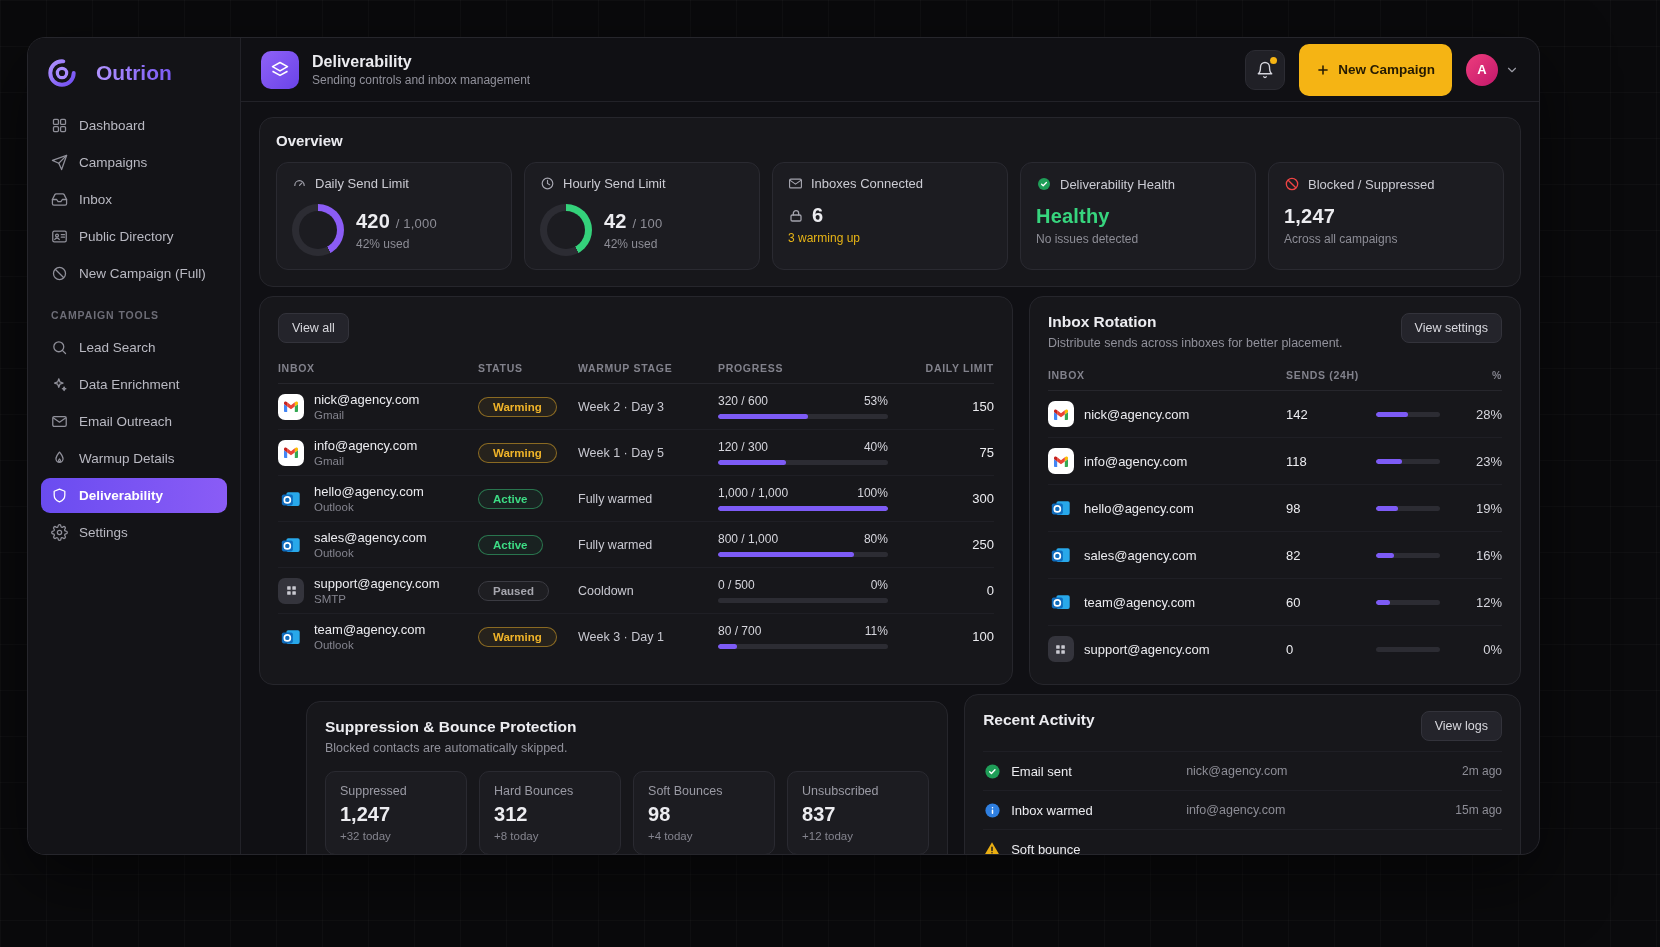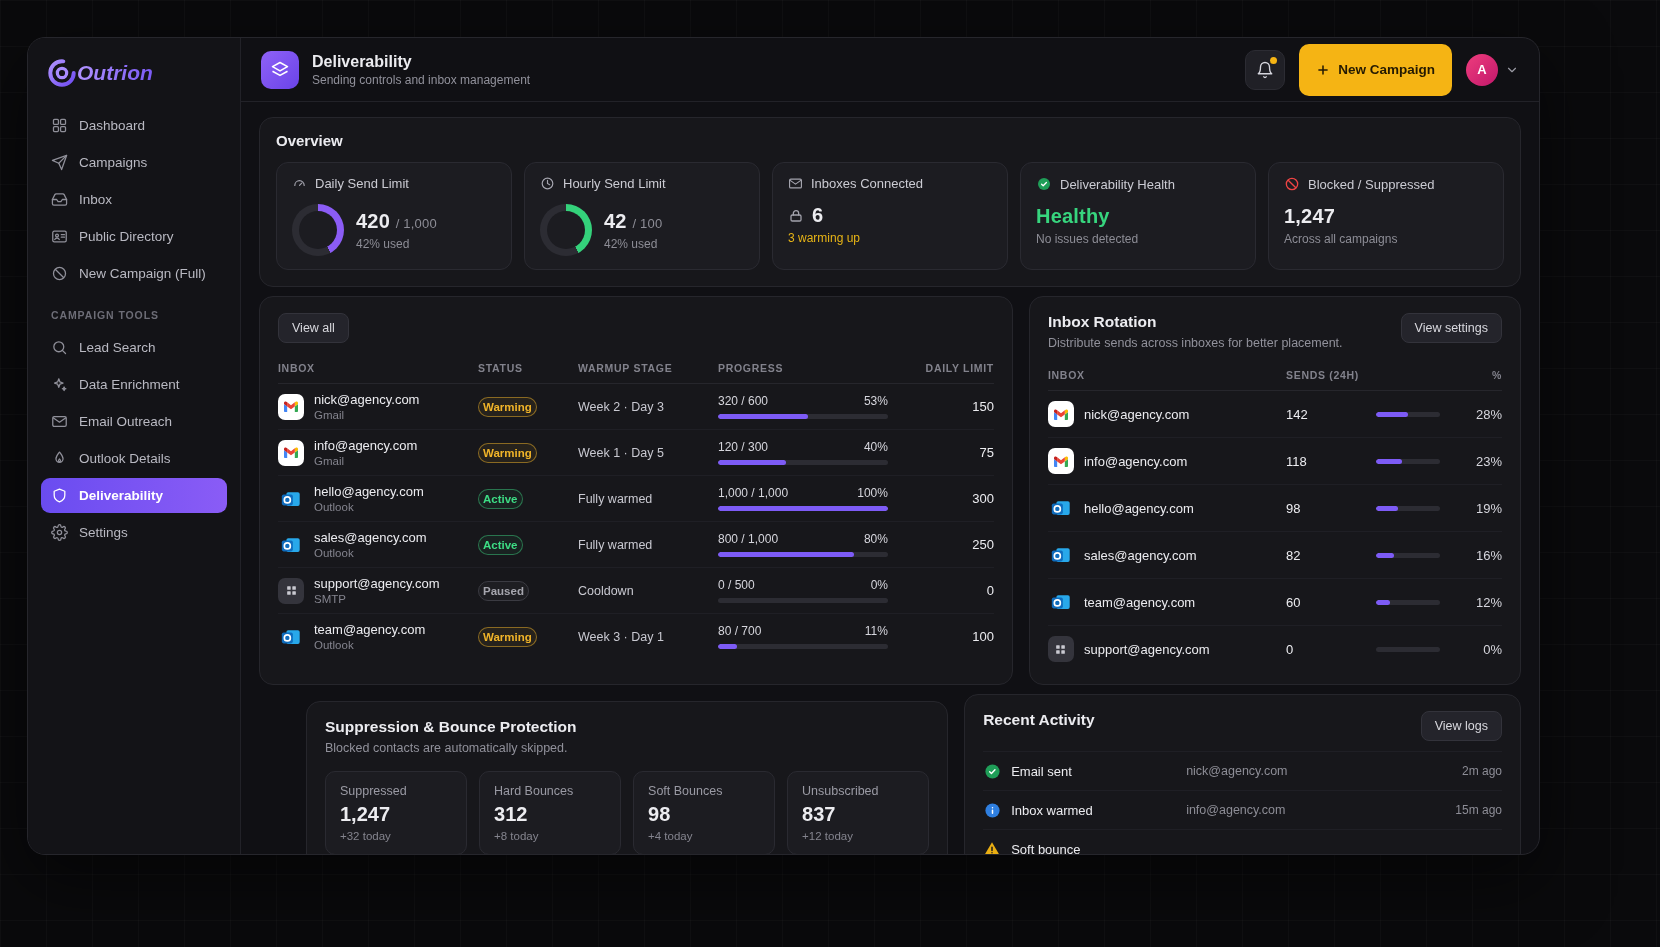--- a/index.html
+++ b/index.html
@@ -16,21 +16,21 @@
     -webkit-font-smoothing:antialiased;
   }
   .app{
     position:absolute; left:27px; top:37px; width:1513px; height:818px;
     background:#101014; border:1px solid #26262c; border-radius:18px;
     display:flex; overflow:hidden;
     box-shadow:0 24px 70px rgba(0,0,0,.55);
   }
   
   .sidebar{width:213px; flex-shrink:0; background:#131317; border-right:1px solid #222228; padding:16px 13px;}
-  .logo{display:flex;align-items:center;gap:0;padding:4px 6px 20px;font-style:italic;}
+  .logo{display:flex;align-items:center;gap:19px;padding:4px 6px 20px;}
   .logo-text{font-size:21px;font-weight:800;background:linear-gradient(90deg,#b193ff,#7a5af5);-webkit-background-clip:text;background-clip:text;color:transparent;}
   .nav-item{display:flex;align-items:center;gap:11px;height:35px;padding:0 10px;border-radius:9px;color:#b9b9c2;font-size:13.5px;cursor:pointer;margin-bottom:2px;}
   .nav-item svg{width:17px;height:17px;stroke:#8f8f99;fill:none;stroke-width:1.8;stroke-linecap:round;stroke-linejoin:round;flex-shrink:0;}
   .nav-item.active{background:linear-gradient(90deg,#6a4cf0,#8a5cf6);color:#fff;font-weight:600;}
   .nav-item.active svg{stroke:#fff;}
   .nav-section{font-size:10.5px;letter-spacing:.9px;color:#6d6d77;font-weight:700;margin:18px 10px 9px;}
   
   .main{flex:1;display:flex;flex-direction:column;min-width:0;}
   .topbar{height:64px;display:flex;align-items:center;gap:13px;padding:0 20px;border-bottom:1px solid #222228;flex-shrink:0;}
   .app-icon{width:38px;height:38px;border-radius:10px;background:linear-gradient(135deg,#8f62f7,#6a43e8);display:flex;align-items:center;justify-content:center;flex-shrink:0;}
@@ -74,21 +74,21 @@
   .thead{font-size:10.5px;color:#82828c;letter-spacing:.7px;font-weight:700;padding:9px 0;border-bottom:1px solid #26262c;}
   .wt-row{padding:8px 0;border-bottom:1px solid #1f1f25;}
   .wt-row:last-child,.rt-row:last-child{border-bottom:none;}
   .inbox-cell{display:flex;align-items:center;gap:10px;min-width:0;}
   .pi{width:26px;height:26px;border-radius:7px;display:flex;align-items:center;justify-content:center;flex-shrink:0;}
   .pi.gmail{background:#fff;}
   .pi.smtp{background:#34343c;}
   .email{font-size:13px;color:#ececf0;}
   .provider{font-size:11.5px;color:#84848e;margin-top:2px;}
   .stage{font-size:12.5px;color:#c9c9d1;}
-  .badge{display:inline-block;padding:3px 4px;border-radius:999px;font-size:11.5px;font-weight:600;}
+  .badge{display:inline-block;padding:3px 14px;border-radius:999px;font-size:11.5px;font-weight:600;}
   .badge.warming{color:#f0b429;border:1px solid rgba(240,180,41,.5);background:rgba(240,180,41,.07);}
   .badge.active{color:#3ddc84;border:1px solid rgba(61,220,132,.45);background:rgba(61,220,132,.06);}
   .badge.paused{color:#a6a6ae;border:1px solid #3b3b42;background:rgba(255,255,255,.03);}
   .pcell{padding-right:18px;}
   .pnums{display:flex;justify-content:space-between;font-size:12px;color:#d6d6dd;margin-bottom:6px;}
   .pbar{height:5px;border-radius:3px;background:#2c2c33;overflow:hidden;}
   .pfill{height:100%;border-radius:3px;background:#7d5bf6;width:0;}
   .limit{text-align:right;font-size:13px;}
   
   .rtable{padding:0 18px 12px;}
@@ -194,21 +194,21 @@
           <rect x="2.5" y="5" width="19" height="14" rx="2"></rect>
           <path d="M3.5 7l8.5 6 8.5-6"></path>
         </svg>
       <span>Email Outreach</span>
     </div>
     <div class="nav-item">
       <svg viewBox="0 0 24 24">
           <path d="M12 3c2.6 3.4 5 6 5 9.5a5 5 0 01-10 0C7 9 9.4 6.4 12 3z"></path>
           <path d="M12 12.5c.9 1 1.4 1.8 1.4 2.7a1.4 1.4 0 01-2.8 0c0-.9.5-1.7 1.4-2.7z"></path>
         </svg>
-      <span>Outlook Details</span>
+      <span>Warmup Details</span>
     </div>
     <div class="nav-item active">
       <svg viewBox="0 0 24 24">
           <path d="M12 3l7.5 3v5.5c0 4.6-3.2 7.7-7.5 9.5-4.3-1.8-7.5-4.9-7.5-9.5V6l7.5-3z"></path>
         </svg>
       <span>Deliverability</span>
     </div>
     <div class="nav-item">
       <svg viewBox="0 0 24 24">
           <circle cx="12" cy="12" r="3"></circle>

